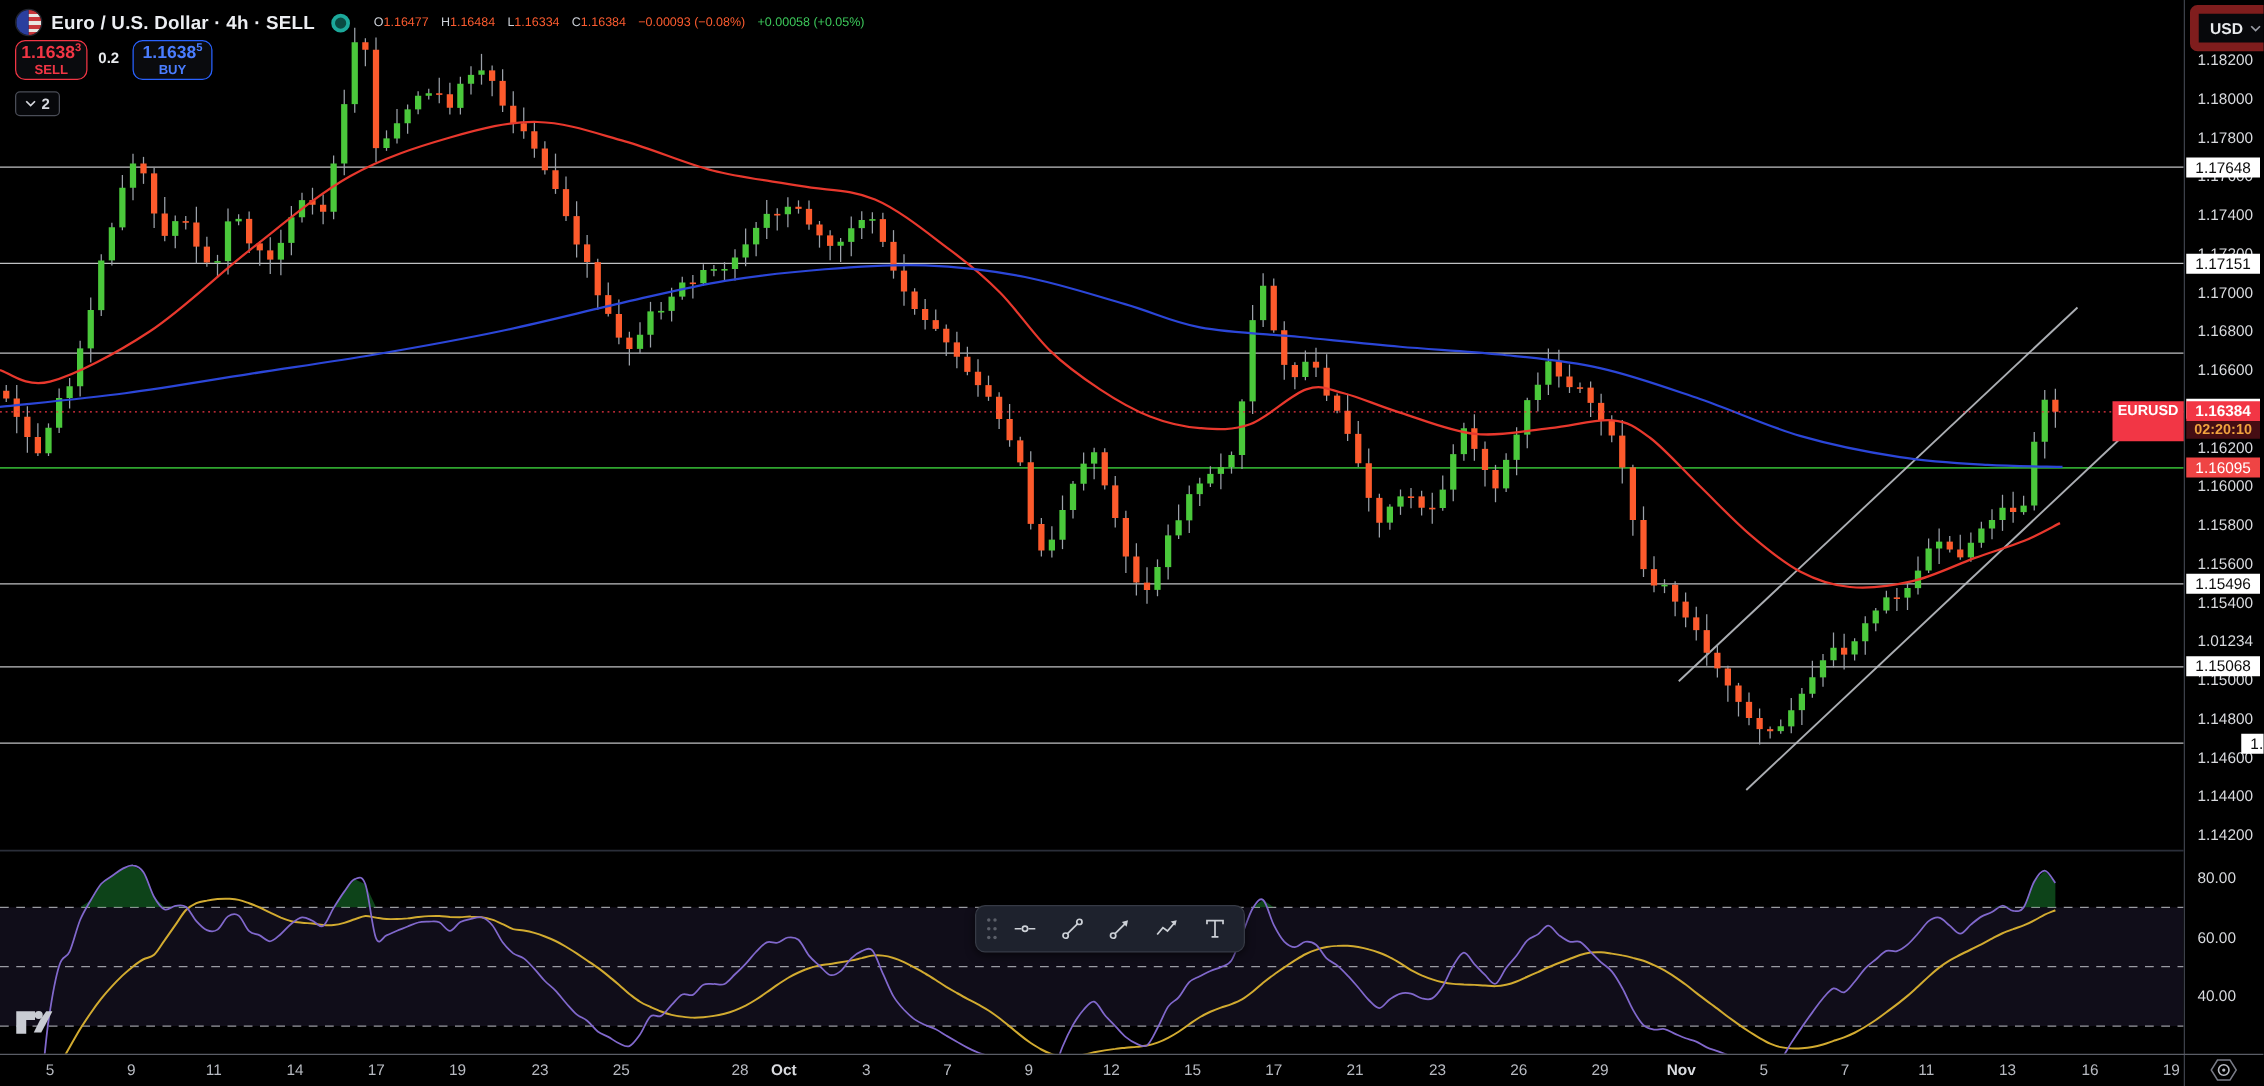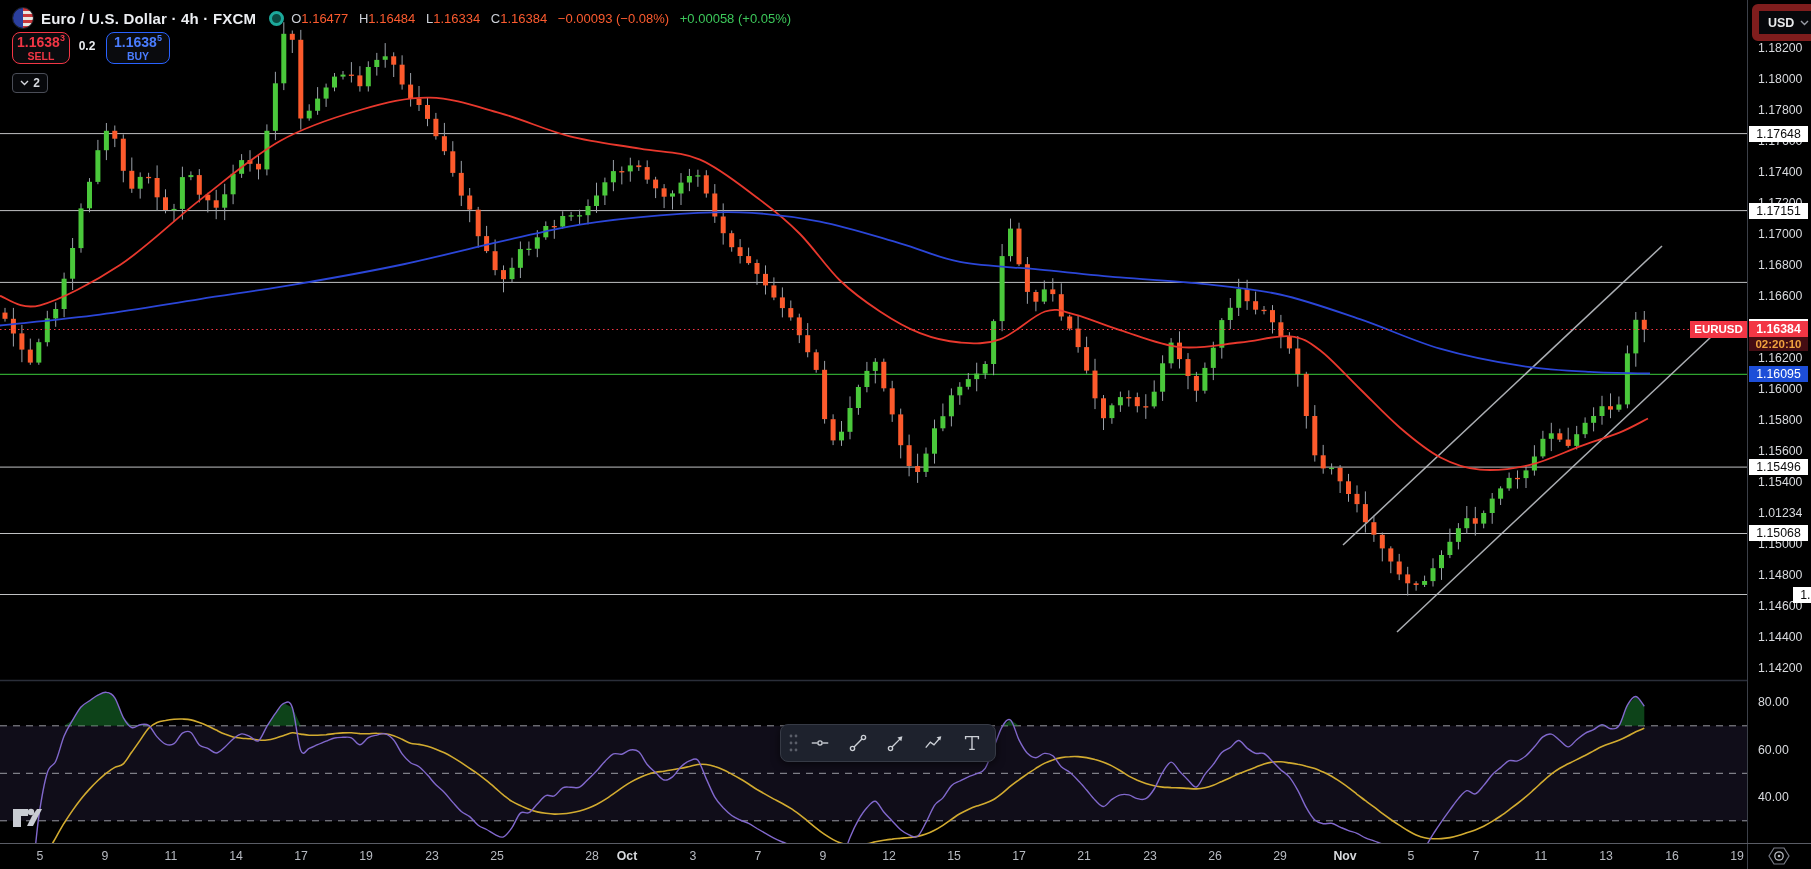--- a/index.html
+++ b/index.html
@@ -10,21 +10,21 @@
   #vsep{position:absolute;left:1747px;top:0;width:1px;height:869px;background:#3c4049;z-index:4;}
   #xsep{position:absolute;left:0;top:843px;width:1811px;height:1px;background:#5a5d66;z-index:4;}
   
   #legend{position:absolute;left:12px;top:6px;z-index:10;}
   #row1{display:flex;align-items:center;height:24px;}
   #flag{width:20px;height:20px;border-radius:50%;overflow:hidden;display:flex;border:1px solid #22252e;}
   #flag .l{width:50%;height:100%;background:#2b3f9e;}
   #flag .r{width:50%;height:100%;background:repeating-linear-gradient(180deg,#c8373c 0 3px,#e8e6e2 3px 6px);}
   #title{margin-left:7px;font-size:15px;font-weight:700;color:#eceef2;letter-spacing:.2px;white-space:nowrap;}
   #status-dot{width:9px;height:9px;border-radius:50%;background:#0a4a42;border:3px solid #1ca99b;margin-left:13px;}
-  #ohlc{font-size:13px;white-space:nowrap;}
+  #ohlc{margin-left:12px;font-size:10px;white-space:nowrap;}
   #ohlc .k{color:#cdd1d8;margin-left:7px;}
   #ohlc .v{color:#fc5b2f;}
   #ohlc .chg{color:#fc5b2f;margin-left:7px;}
   #ohlc .chg2{color:#3cc75a;margin-left:7px;}
   
   .obox{position:absolute;height:30px;border-radius:8px;background:rgba(12,13,17,.85);
         display:flex;flex-direction:column;align-items:center;justify-content:center;line-height:1.05;cursor:pointer;}
   #sell-btn{left:0;top:26px;width:56px;border:1.5px solid #f23645;color:#f23645;}
   #buy-btn{left:94px;top:26px;width:62px;border:1.5px solid #2962ff;color:#4a7dff;}
   .obox .p{font-size:14px;font-weight:700;}
@@ -38,26 +38,26 @@
   #usd-btn{position:absolute;left:1752px;top:4px;width:56px;height:23px;border:7px solid #7f1d1d;border-radius:6px;
         background:#07080b;display:flex;align-items:center;z-index:11;cursor:pointer;}
   #usd-btn .cv{font-size:12.5px;font-weight:700;color:#e8eaec;margin-left:9px;flex:1;}
   #usd-btn svg{margin-right:6px;}
   
   .tick{position:absolute;left:1758px;height:16px;line-height:16px;font-size:12.3px;color:#d8dade;z-index:5;white-space:nowrap;}
   .rtick{position:absolute;left:1758px;height:16px;line-height:16px;font-size:12.3px;color:#d8dade;z-index:5;}
   .lvl{position:absolute;left:1749px;width:59px;height:16px;line-height:16px;text-align:center;
        font-size:12.3px;z-index:6;font-weight:500;}
   .lvl.white{background:#ffffff;color:#0b0b0b;}
-  .lvl.green{background:#1d4ed8;color:#fff;z-index:7;}
+  .lvl.green{background:#ef4444;color:#fff;z-index:7;}
   #last-price{position:absolute;left:1749px;width:59px;height:16px;line-height:16px;text-align:center;z-index:8;
        background:#f23645;color:#fff;font-size:12.3px;font-weight:700;}
   #countdown{position:absolute;left:1749px;width:59px;height:14px;line-height:14px;text-align:center;z-index:8;
        background:#450d13;color:#f0a23e;font-size:11.5px;font-weight:700;}
-  #symbol-tag{position:absolute;left:1690px;width:57px;height:17px;line-height:16px;text-align:center;z-index:8;
+  #symbol-tag{position:absolute;left:1690px;width:57px;height:32px;line-height:16px;text-align:center;z-index:8;
        background:#f23645;color:#fff;font-size:11.5px;font-weight:700;}
   .tlabel{position:absolute;top:849px;width:44px;margin-left:-22px;text-align:center;font-size:12.3px;color:#b7bac1;z-index:5;}
   .tlabel.month{font-weight:700;color:#d8dade;}
   
   #toolbar{position:absolute;left:780px;top:724px;height:36px;background:#1e222d;border:1px solid #363a45;
        border-radius:8px;display:flex;align-items:center;z-index:12;box-shadow:0 2px 8px rgba(0,0,0,.6);padding:0 4px;}
   #drag-handle{width:16px;height:24px;display:flex;align-items:center;justify-content:center;cursor:grab;}
   .tool-btn{width:38px;height:30px;display:flex;align-items:center;justify-content:center;border-radius:5px;cursor:pointer;}
   
   #tv-logo{position:absolute;left:12px;top:806px;z-index:9;cursor:pointer;}
@@ -495,21 +495,21 @@
 
   <div id="vsep"></div>
   <div id="xsep"></div>
 
   <div id="legend">
     <div id="row1">
       <div id="flag">
           <div class="l"></div>
           <div class="r"></div>
         </div>
-      <div id="title">Euro / U.S. Dollar · 4h · FXCM</div>
+      <div id="title">Euro / U.S. Dollar · 4h · SELL</div>
       <div id="status-dot"></div>
       <div id="ohlc">
         <span class="k">O</span><span class="v">1.16477</span>
         <span class="k">H</span><span class="v">1.16484</span>
         <span class="k">L</span><span class="v">1.16334</span>
         <span class="k">C</span><span class="v">1.16384</span>
         <span class="chg">−0.00093 (−0.08%)</span>
         <span class="chg2">+0.00058 (+0.05%)</span>
       </div>
     </div>

